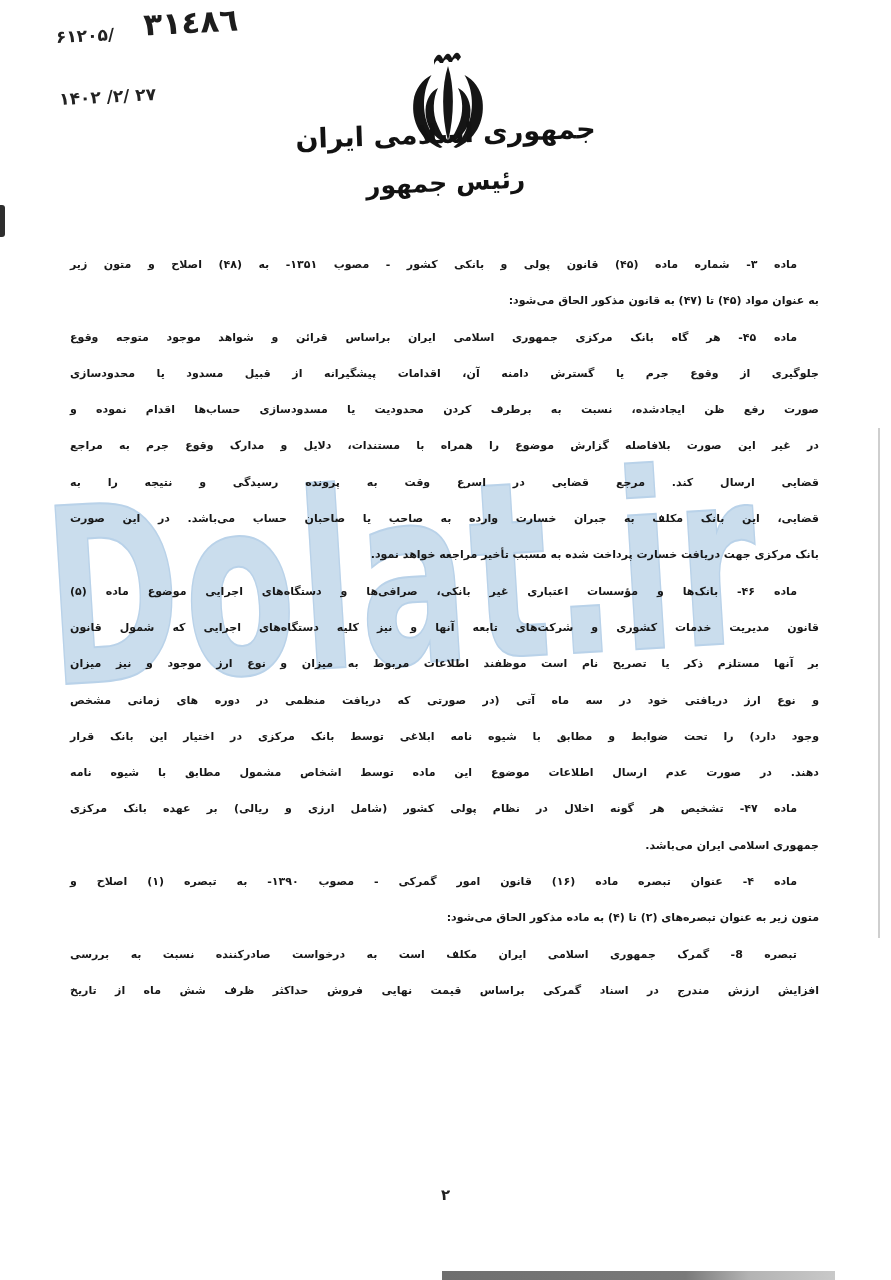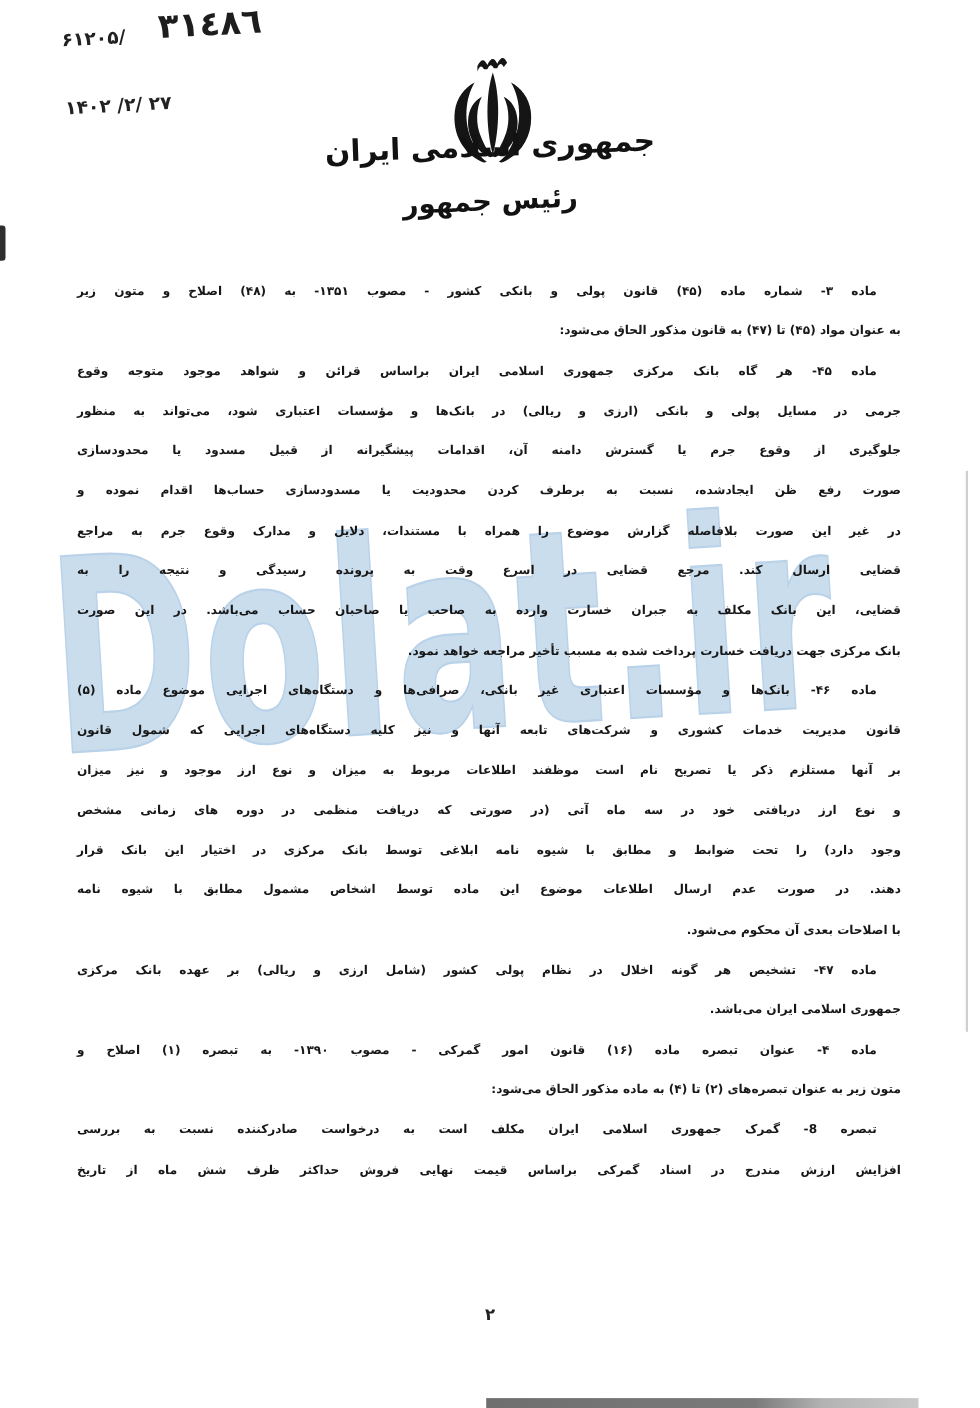--- a/index.html
+++ b/index.html
@@ -92,34 +92,32 @@
 
   <div class="country-title" dir="rtl">جمهوری اسلامی ایران</div>
   <div class="office-title" dir="rtl">رئیس جمهور</div>
 
   <div class="watermark" dir="ltr">Dolat.ir</div>
 
   <div class="doc-body">
       <div class="line indent" dir="rtl">ماده ۳- شماره ماده (۴۵) قانون پولی و بانکی کشور - مصوب ۱۳۵۱- به (۴۸) اصلاح و متون زیر</div>
       <div class="line last" dir="rtl">به عنوان مواد (۴۵) تا (۴۷) به قانون مذکور الحاق می‌شود:</div>
       <div class="line indent" dir="rtl">ماده ۴۵- هر گاه بانک مرکزی جمهوری اسلامی ایران براساس قرائن و شواهد موجود متوجه وقوع</div>
-      <div class="line" dir="rtl">جرمی در مسایل پولی و بانکی (ارزی و ریالی) در بانک‌ها و مؤسسات اعتباری شود، می‌تواند به منظور</div>
       <div class="line" dir="rtl">جلوگیری از وقوع جرم یا گسترش دامنه آن، اقدامات پیشگیرانه از قبیل مسدود یا محدودسازی</div>
       <div class="line" dir="rtl">صورت رفع ظن ایجادشده، نسبت به برطرف کردن محدودیت یا مسدودسازی حساب‌ها اقدام نموده و</div>
       <div class="line" dir="rtl">در غیر این صورت بلافاصله گزارش موضوع را همراه با مستندات، دلایل و مدارک وقوع جرم به مراجع</div>
       <div class="line" dir="rtl">قضایی ارسال کند. مرجع قضایی در اسرع وقت به پرونده رسیدگی و نتیجه را به</div>
       <div class="line" dir="rtl">قضایی، این بانک مکلف به جبران خسارت وارده به صاحب یا صاحبان حساب می‌باشد. در این صورت</div>
       <div class="line last" dir="rtl">بانک مرکزی جهت دریافت خسارت پرداخت شده به مسبب تأخیر مراجعه خواهد نمود.</div>
       <div class="line indent" dir="rtl">ماده ۴۶- بانک‌ها و مؤسسات اعتباری غیر بانکی، صرافی‌ها و دستگاه‌های اجرایی موضوع ماده (۵)</div>
       <div class="line" dir="rtl">قانون مدیریت خدمات کشوری و شرکت‌های تابعه آنها و نیز کلیه دستگاه‌های اجرایی که شمول قانون</div>
       <div class="line" dir="rtl">بر آنها مستلزم ذکر یا تصریح نام است موظفند اطلاعات مربوط به میزان و نوع ارز موجود و نیز میزان</div>
       <div class="line" dir="rtl">و نوع ارز دریافتی خود در سه ماه آتی (در صورتی که دریافت منظمی در دوره های زمانی مشخص</div>
       <div class="line" dir="rtl">وجود دارد) را تحت ضوابط و مطابق با شیوه نامه ابلاغی توسط بانک مرکزی در اختیار این بانک قرار</div>
       <div class="line" dir="rtl">دهند. در صورت عدم ارسال اطلاعات موضوع این ماده توسط اشخاص مشمول مطابق با شیوه نامه</div>
-      <div class="line last" dir="rtl">با اصلاحات بعدی آن محکوم می‌شود.</div>
       <div class="line indent" dir="rtl">ماده ۴۷- تشخیص هر گونه اخلال در نظام پولی کشور (شامل ارزی و ریالی) بر عهده بانک مرکزی</div>
       <div class="line last" dir="rtl">جمهوری اسلامی ایران می‌باشد.</div>
       <div class="line indent" dir="rtl">ماده ۴- عنوان تبصره ماده (۱۶) قانون امور گمرکی - مصوب ۱۳۹۰- به تبصره (۱) اصلاح و</div>
       <div class="line last" dir="rtl">متون زیر به عنوان تبصره‌های (۲) تا (۴) به ماده مذکور الحاق می‌شود:</div>
       <div class="line indent" dir="rtl">تبصره 8- گمرک جمهوری اسلامی ایران مکلف است به درخواست صادرکننده نسبت به بررسی</div>
       <div class="line" dir="rtl">افزایش ارزش مندرج در اسناد گمرکی براساس قیمت نهایی فروش حداکثر ظرف شش ماه از تاریخ</div>
     </div>
 
   <div class="page-number">۲</div>
 

